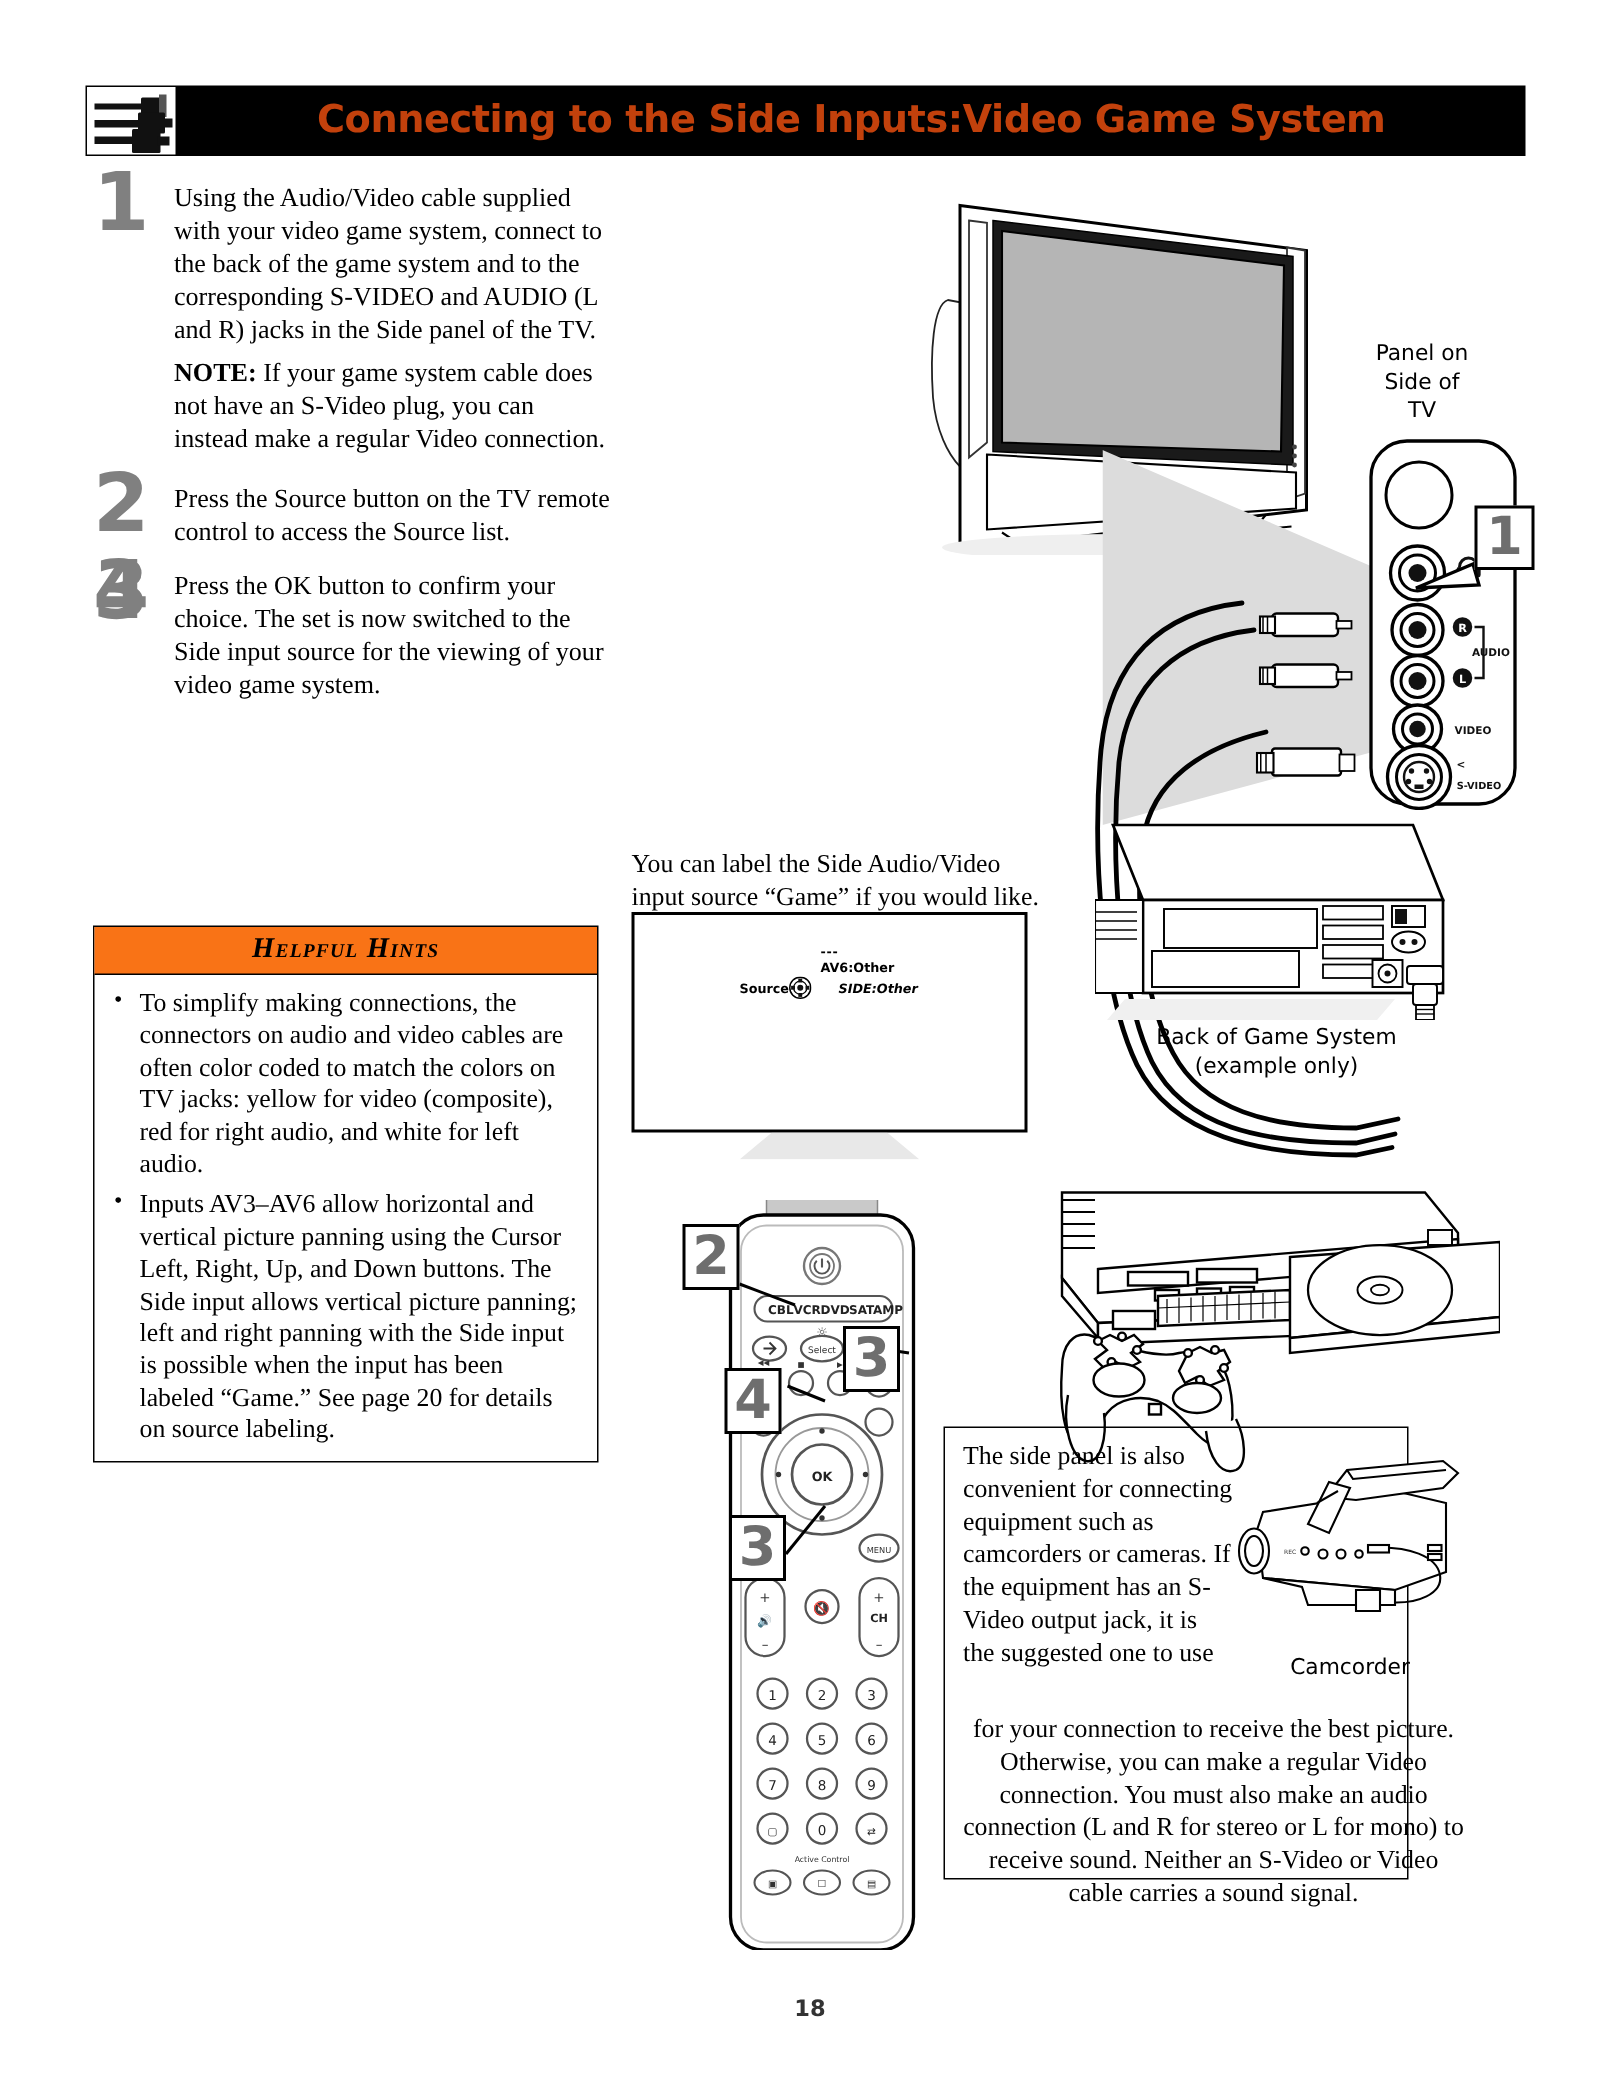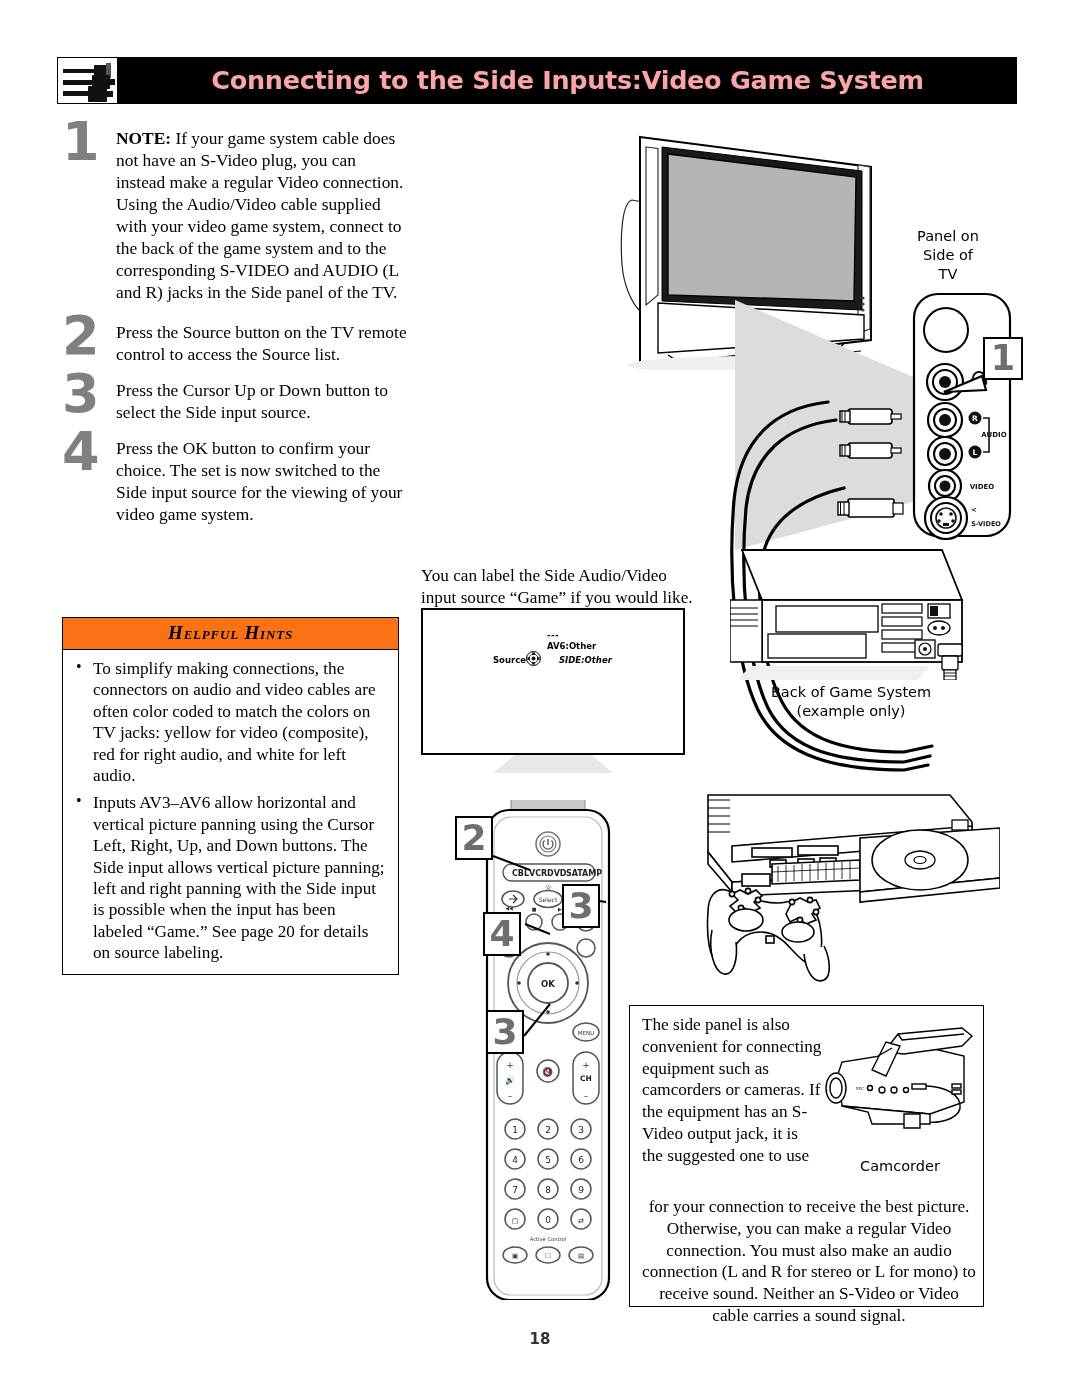--- a/index.html
+++ b/index.html
@@ -32,21 +32,21 @@
   }
   .header-title-box {
     flex: 1;
     background: #000000;
     display: flex;
     align-items: center;
     justify-content: center;
     padding-bottom: 2px;
   }
   .header-title {
-    color: #fca5a5;
+    color: #c2410c;
     font-family: "DejaVu Sans", sans-serif;
     font-size: 25.5px;
     font-weight: bold;
     letter-spacing: -0.3px;
     white-space: nowrap;
   }
 
   
   .cab { position: absolute; background: #111; }
   .cab-line1 { left: 5px; top: 11px; width: 33px; height: 4px; }
@@ -259,22 +259,22 @@
   .cables {
     position: absolute;
     left: 690px; top: 380px;
     width: 310px; height: 400px;
     pointer-events: none;
   }
 
   
   .cam-box {
     position: absolute;
-    left: 629px; top: 1005px;
-    width: 355px; height: 302px;
+    left: 629px; top: 951px;
+    width: 310px; height: 302px;
     border-left: 1.6px solid #000;
     border-top: 1.6px solid #000;
     border-right: 1.6px solid #000;
     border-bottom: 1.6px solid #000;
   }
   .cam-text {
     position: absolute;
     left: 12px; top: 8px;
     width: 180px;
     font-family: "Liberation Serif", serif;
@@ -341,32 +341,31 @@
     </div>
     <div class="header-title-box">
       <span class="header-title">Connecting to the Side Inputs:Video Game System</span>
     </div>
   </div>
 
   <div class="left-col">
 
     <div class="step">
       <div class="step-num">1</div>
+      <div class="step-body">Using the Audio/Video cable supplied with your video game system, connect to the back of the game system and to the corresponding S-VIDEO and AUDIO (L and R) jacks in the Side panel of the TV.</div>
       <div class="step-body step-note"><b>NOTE:</b><span> If your game system cable does not have an S-Video plug, you can instead make a regular Video connection.</span></div>
-      <div class="step-body">Using the Audio/Video cable supplied with your video game system, connect to the back of the game system and to the corresponding S-VIDEO and AUDIO (L and R) jacks in the Side panel of the TV.</div>
     </div>
 
     <div class="step" style="margin-top:18px;">
       <div class="step-num">2</div>
       <div class="step-body">Press the Source button on the TV remote control to access the Source list.</div>
     </div>
 
     <div class="step" style="margin-top:12px;">
       <div class="step-num">3</div>
-      <div class="step-body">Press the Cursor Up or Down button to select the Side input source.</div>
     </div>
 
     <div class="step" style="margin-top:12px;">
       <div class="step-num">4</div>
       <div class="step-body">Press the OK button to confirm your choice. The set is now switched to the Side input source for the viewing of your video game system.</div>
     </div>
 
   </div>
 
   <div class="hints">

